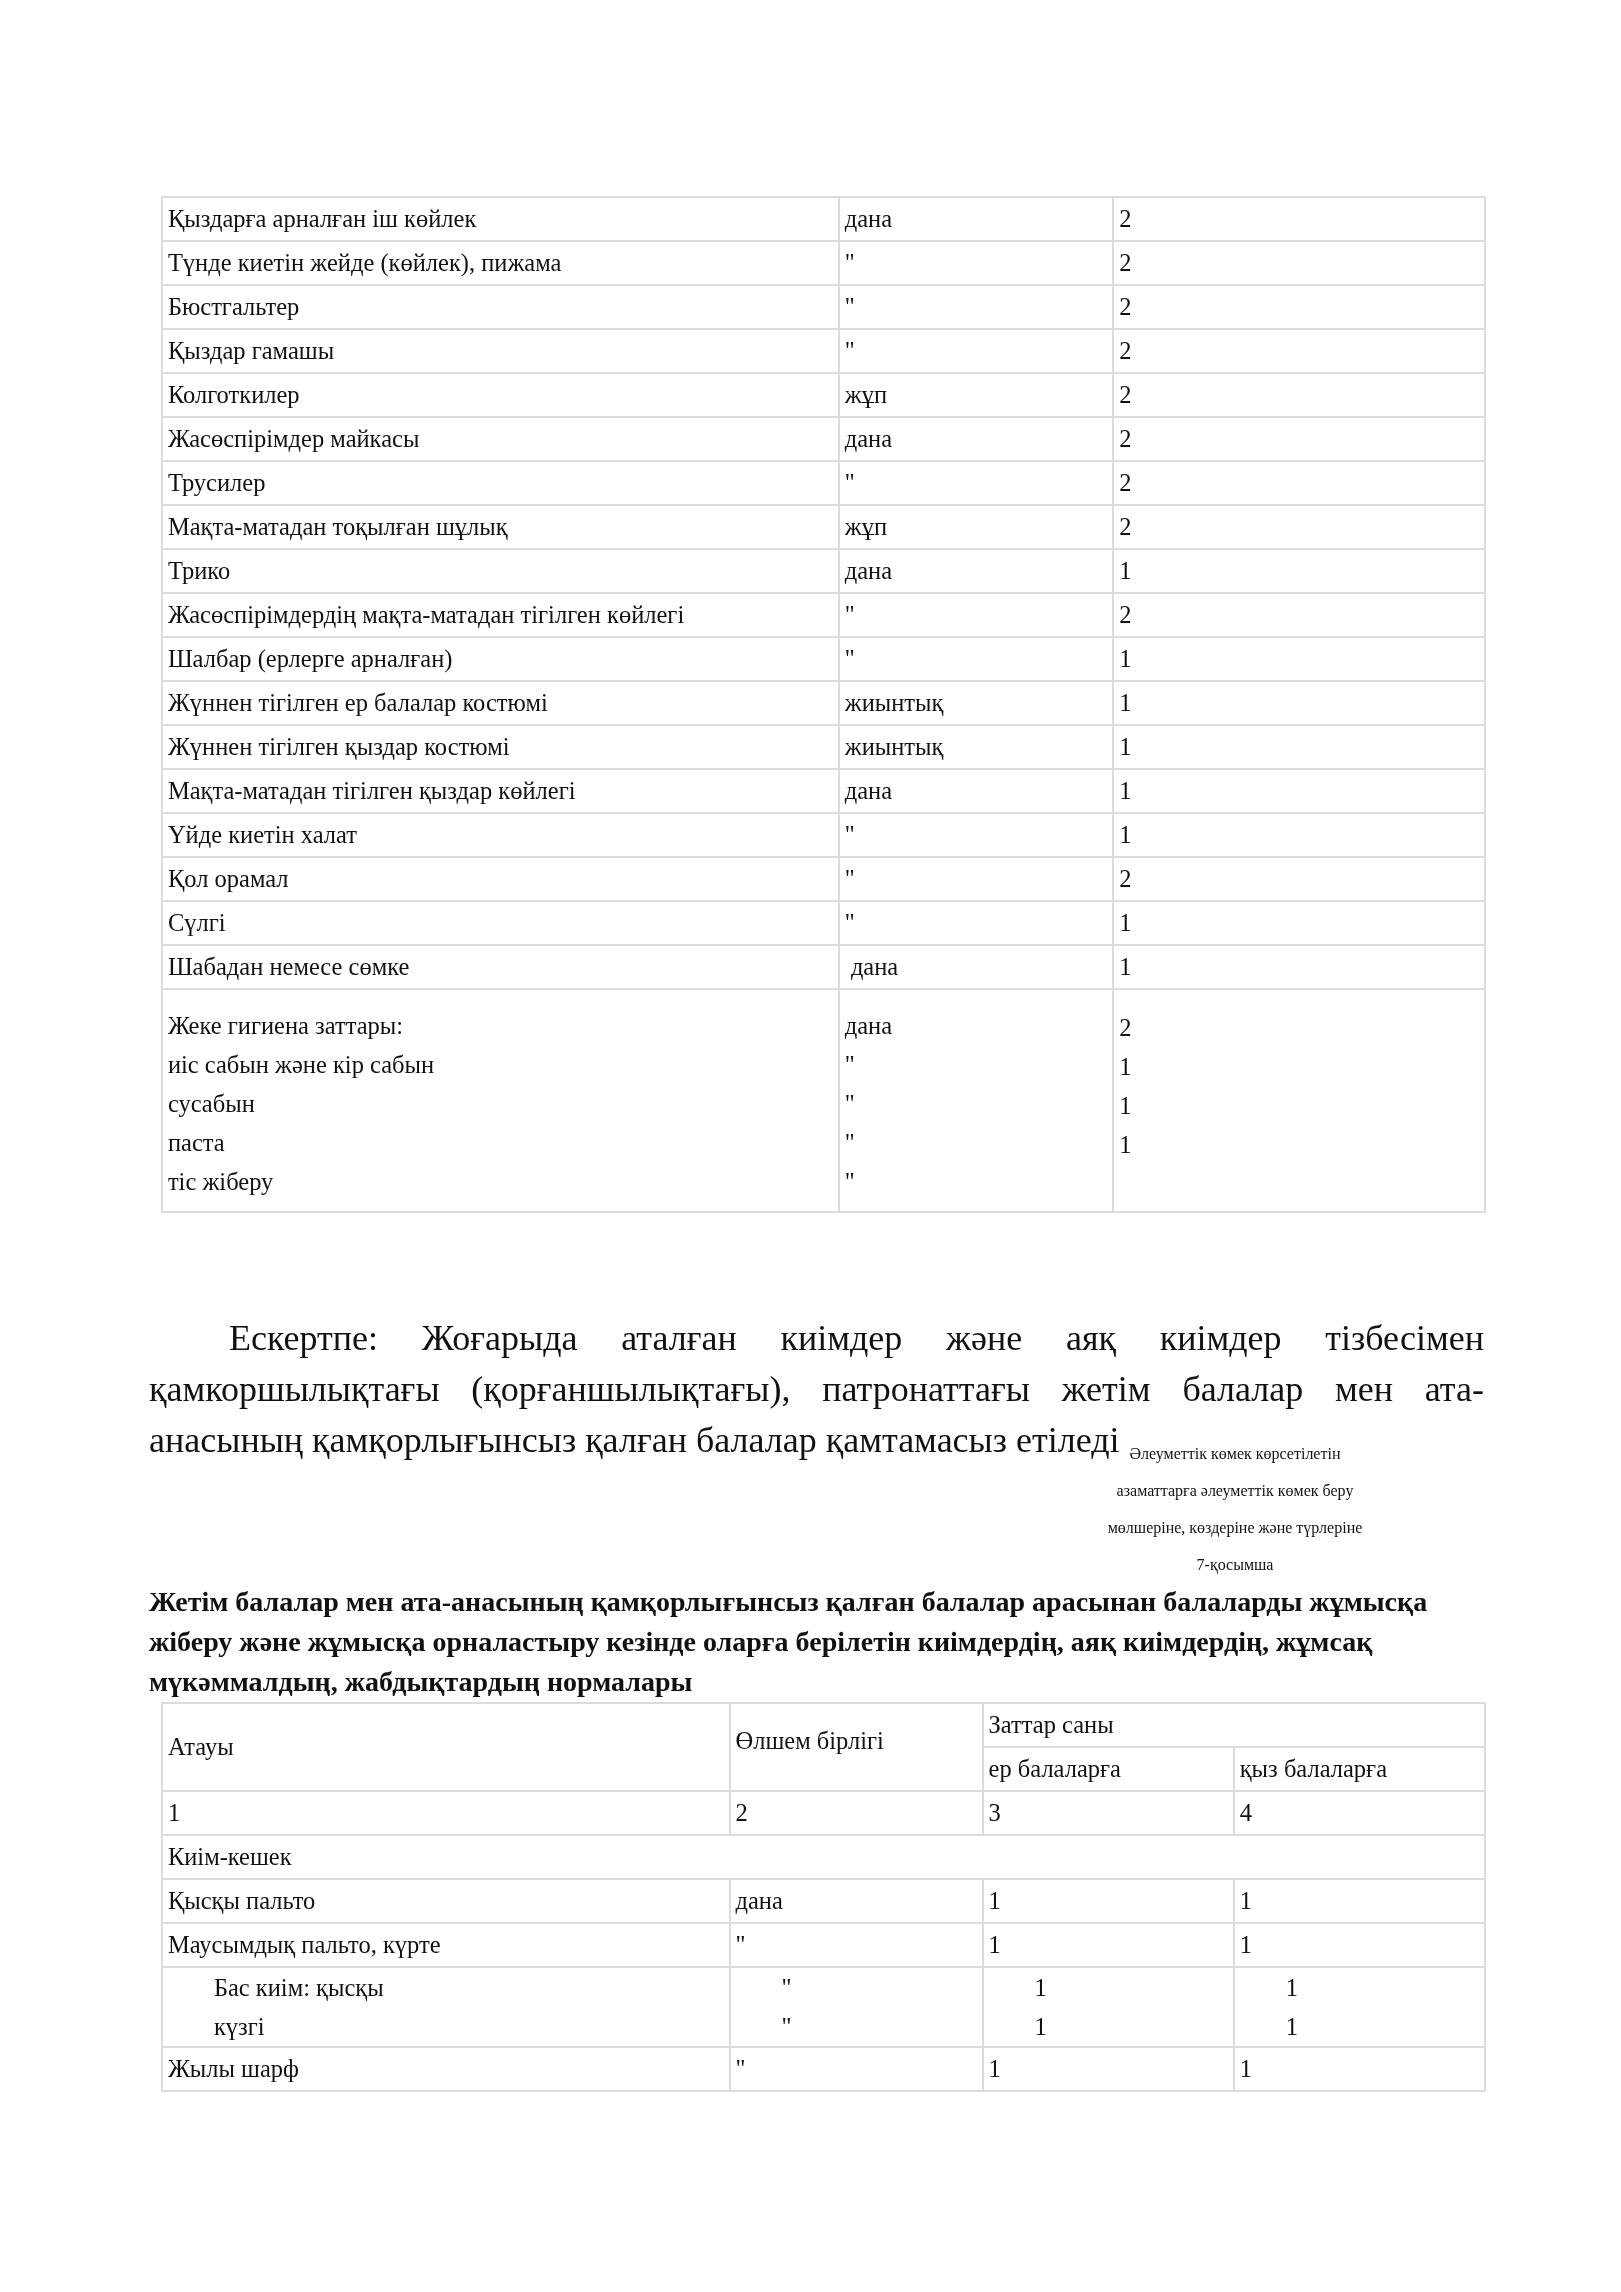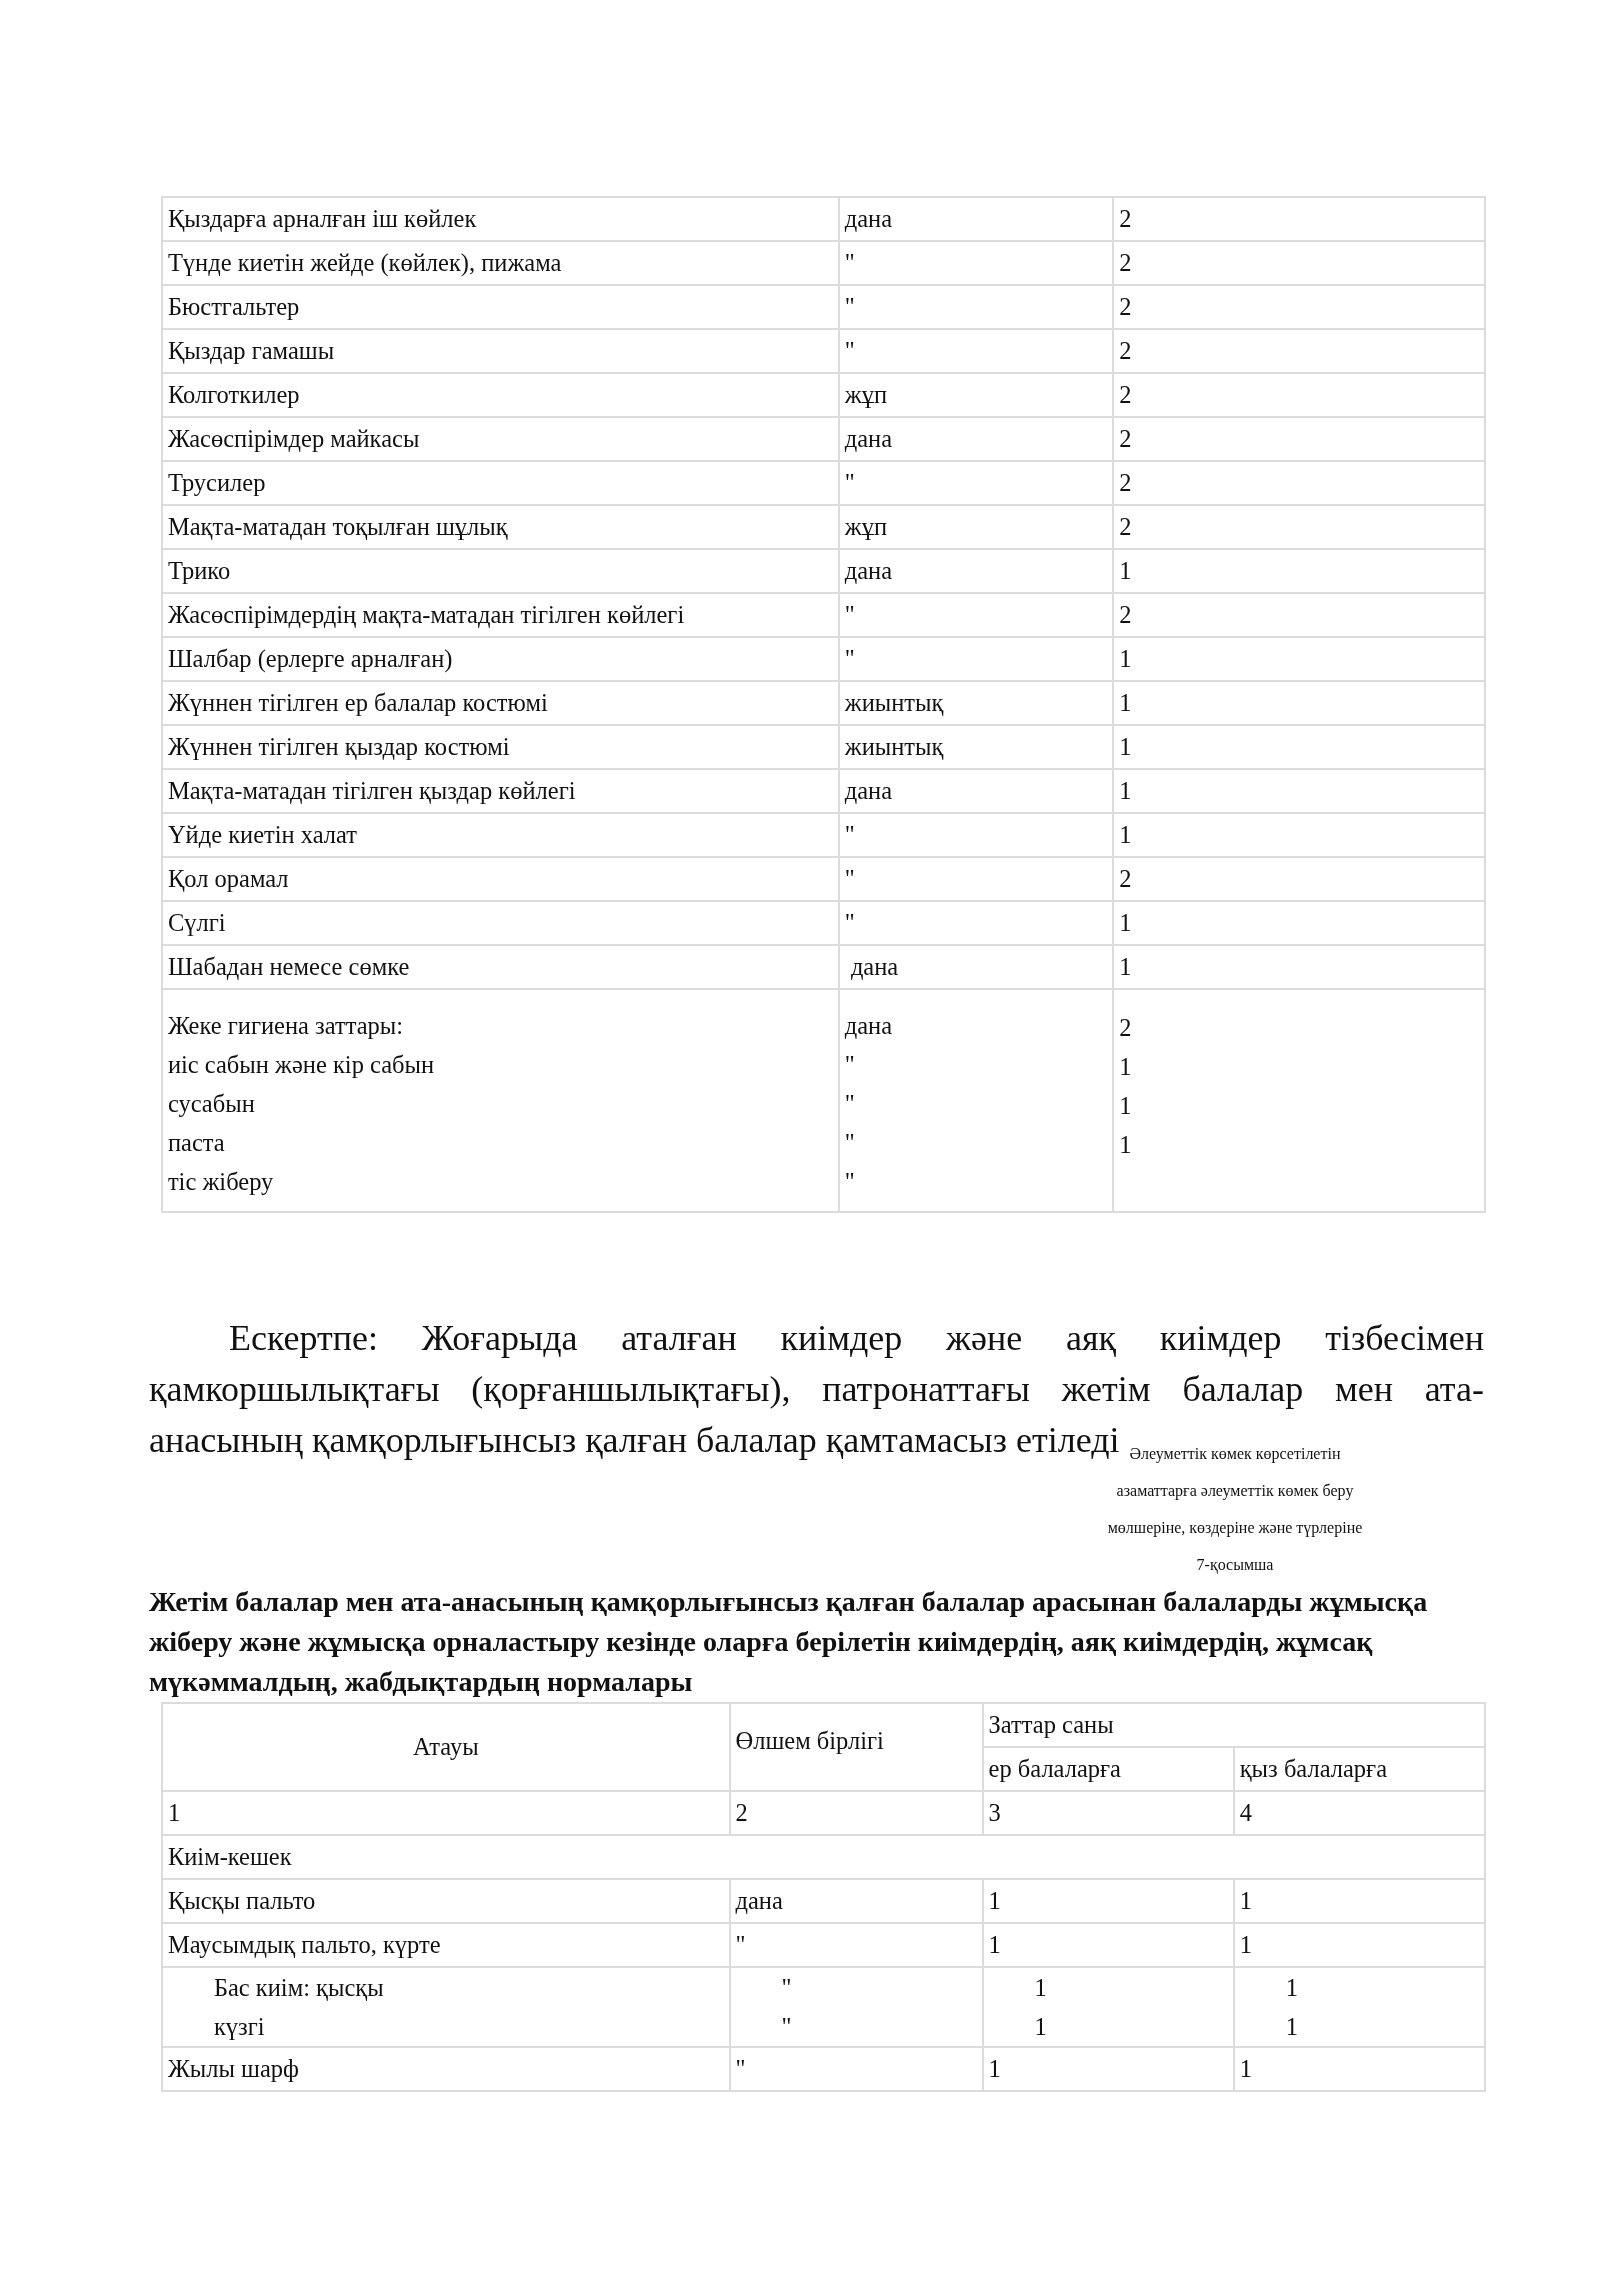--- a/index.html
+++ b/index.html
@@ -16,21 +16,21 @@
   #t1 td.multi.qty { padding-top:17.6px; }
   .note { position:absolute; left:149px; top:1277px; width:1335px;
           font-size:36px; line-height:51px; text-align:justify; text-indent:80px; }
   .appendix { position:absolute; left:980px; top:1435px; width:510px; text-align:center;
               font-size:16px; line-height:37px; }
   .appendix span { display:block; }
   .title2 { position:absolute; left:149px; top:1582px; width:1323px; font-weight:bold;
             font-size:28px; line-height:40px; }
   #t2 { left:161px; top:1702px; width:1325px; }
   #t2 td { line-height:42px; }
-  #t2 td.w1 { width:555px;text-align:center; }
+  #t2 td.w1 { width:555px; }
   #t2 td.w2 { width:241px; }
   #t2 td.w3 { width:239px; }
   #t2 td.w4 { width:239px; }
   #t2 td.hdr-tall { vertical-align:middle; }
   #t2 td.multi .ln { display:block; line-height:39px;margin-left:46px; }
 </style>
 </head>
 <body>
 
 <table id="t1">

